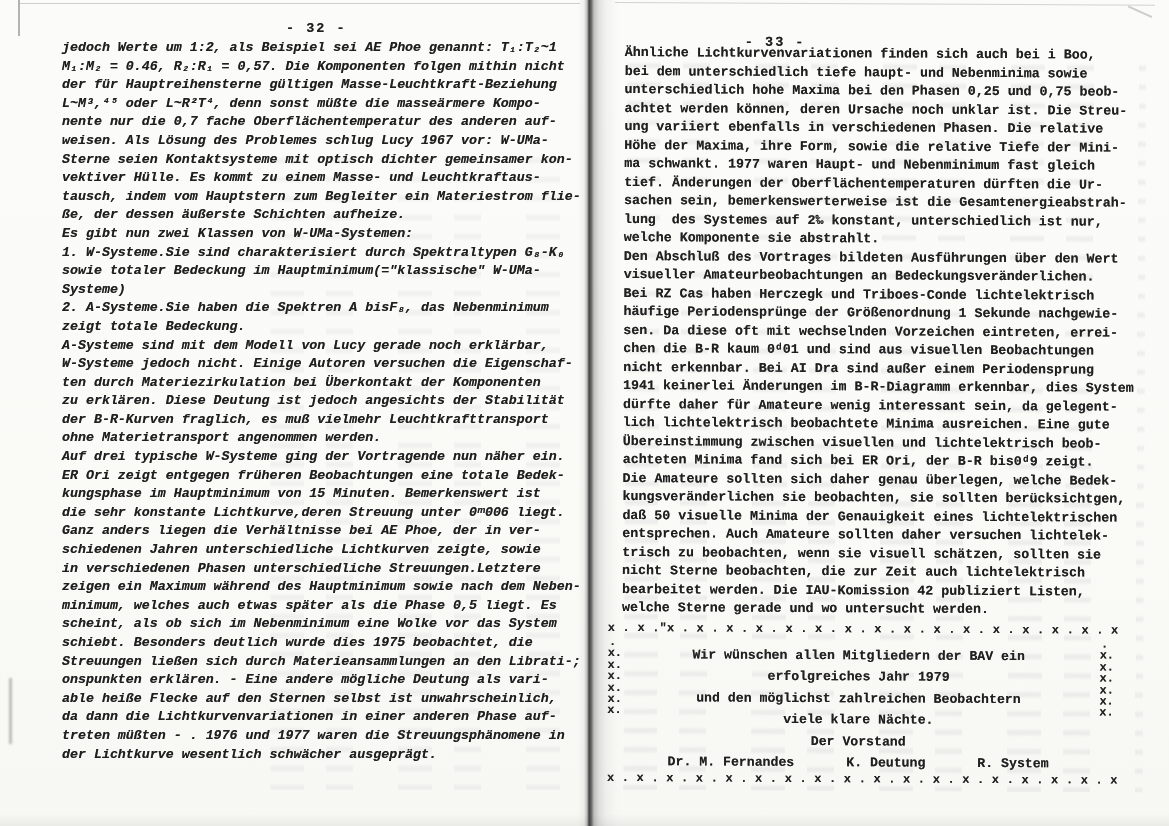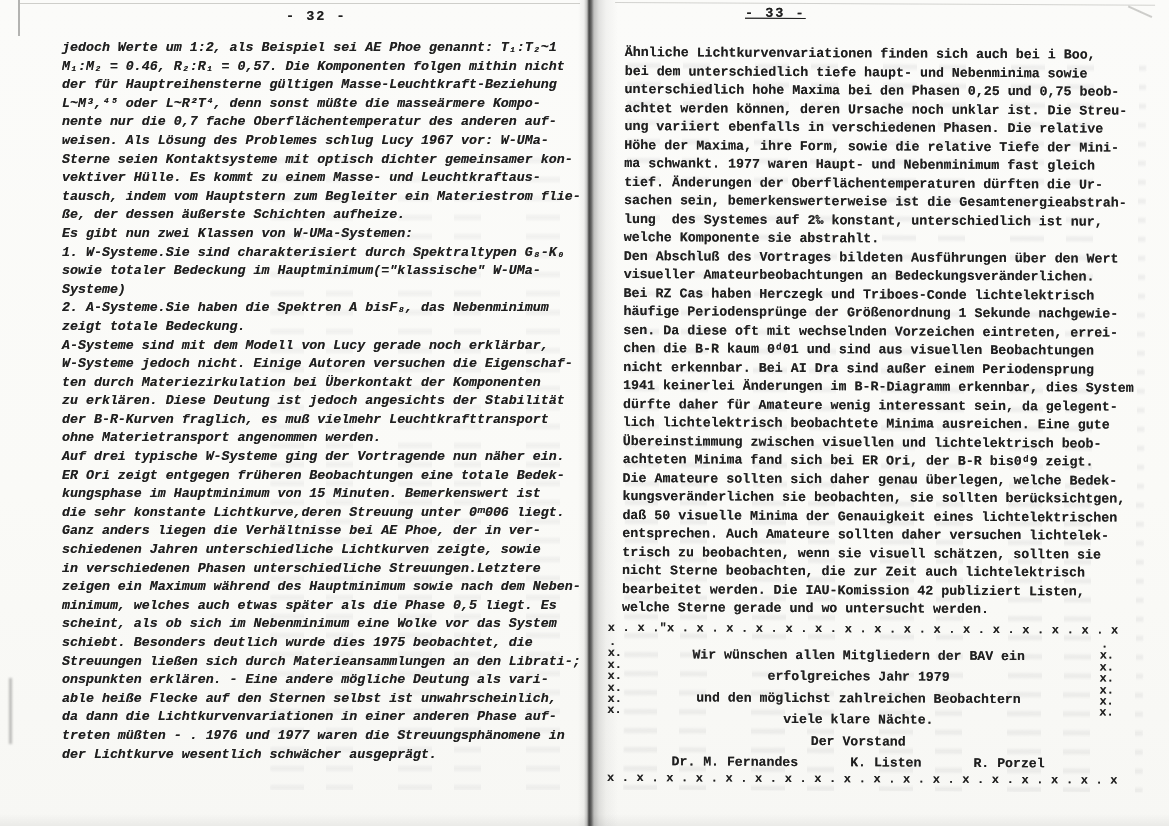--- a/index.html
+++ b/index.html
@@ -28,22 +28,22 @@
   .typewriter {
     color: #1f1f1f;
     font-weight: bold;
     text-shadow: 0 0 0.5px rgba(31,31,31,0.65);
   }
   .page-number {
     position: absolute;
     font-size: 13.5px;
     letter-spacing: 2px;
   }
-  .page-left .page-number { left: 286px; top: 9px; }
-  .page-right-inner .page-number { left: 148px; top: 5px; text-decoration: underline; }
+  .page-left .page-number { left: 286px; top: 21px; }
+  .page-right-inner .page-number { left: 148px; top: 34px; }
   .body-text {
     position: absolute;
     white-space: pre-wrap;
     font-size: 13.3px;
     line-height: 18.6px;
     letter-spacing: 0px;
   }
   .page-left .body-text { left: 62px; top: 39px; width: 528px; font-style: italic; }
   .page-right-inner .body-text { left: 28px; top: 44px; width: 524px; line-height: 18.5px; }
 
@@ -231,22 +231,22 @@
         <div class="gbox-mid">
           <div class="gbox-col">.x.x.x.x.x.x.</div>
           <div class="gbox-content">
             <div>Wir wünschen allen Mitgliedern der BAV ein</div>
             <div>erfolgreiches Jahr 1979</div>
             <div>und den möglichst zahlreichen Beobachtern</div>
             <div>viele klare Nächte.</div>
             <div>Der Vorstand</div>
             <div class="gbox-signatures">
               <span>Dr. M. Fernandes</span>
-              <span>K. Listen</span>
-              <span>R. Porzel</span>
+              <span>K. Deutung</span>
+              <span>R. System</span>
             </div>
           </div>
           <div class="gbox-col">.x.x.x.x.x.x.</div>
         </div>
         <div class="gbox-row">x . x . x . x . x . x . x . x . x . x . x . x . x . x . x . x . x . x</div>
       </div>
 
       <div class="ghost ghost-right"></div>
     </div>
   </div>

